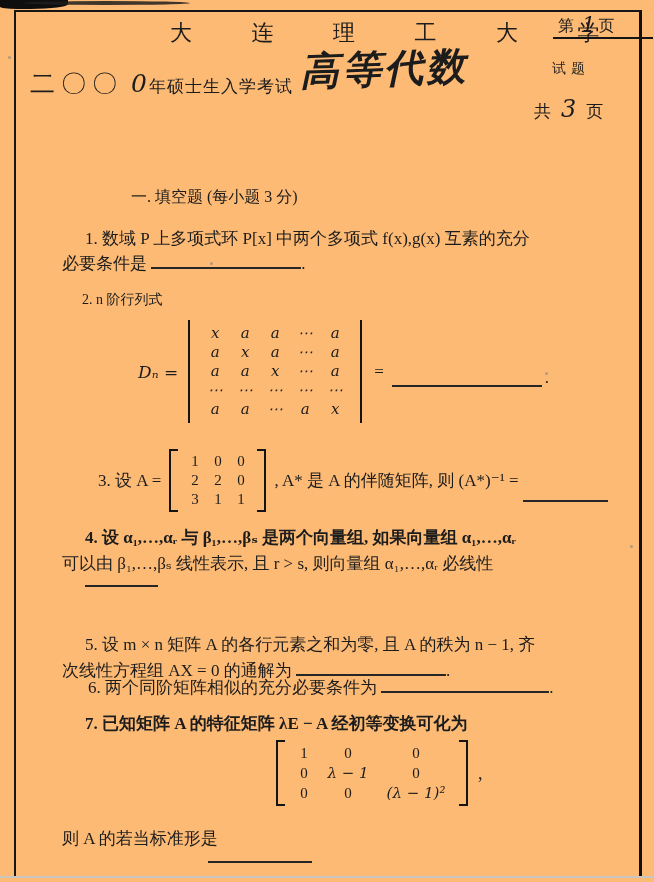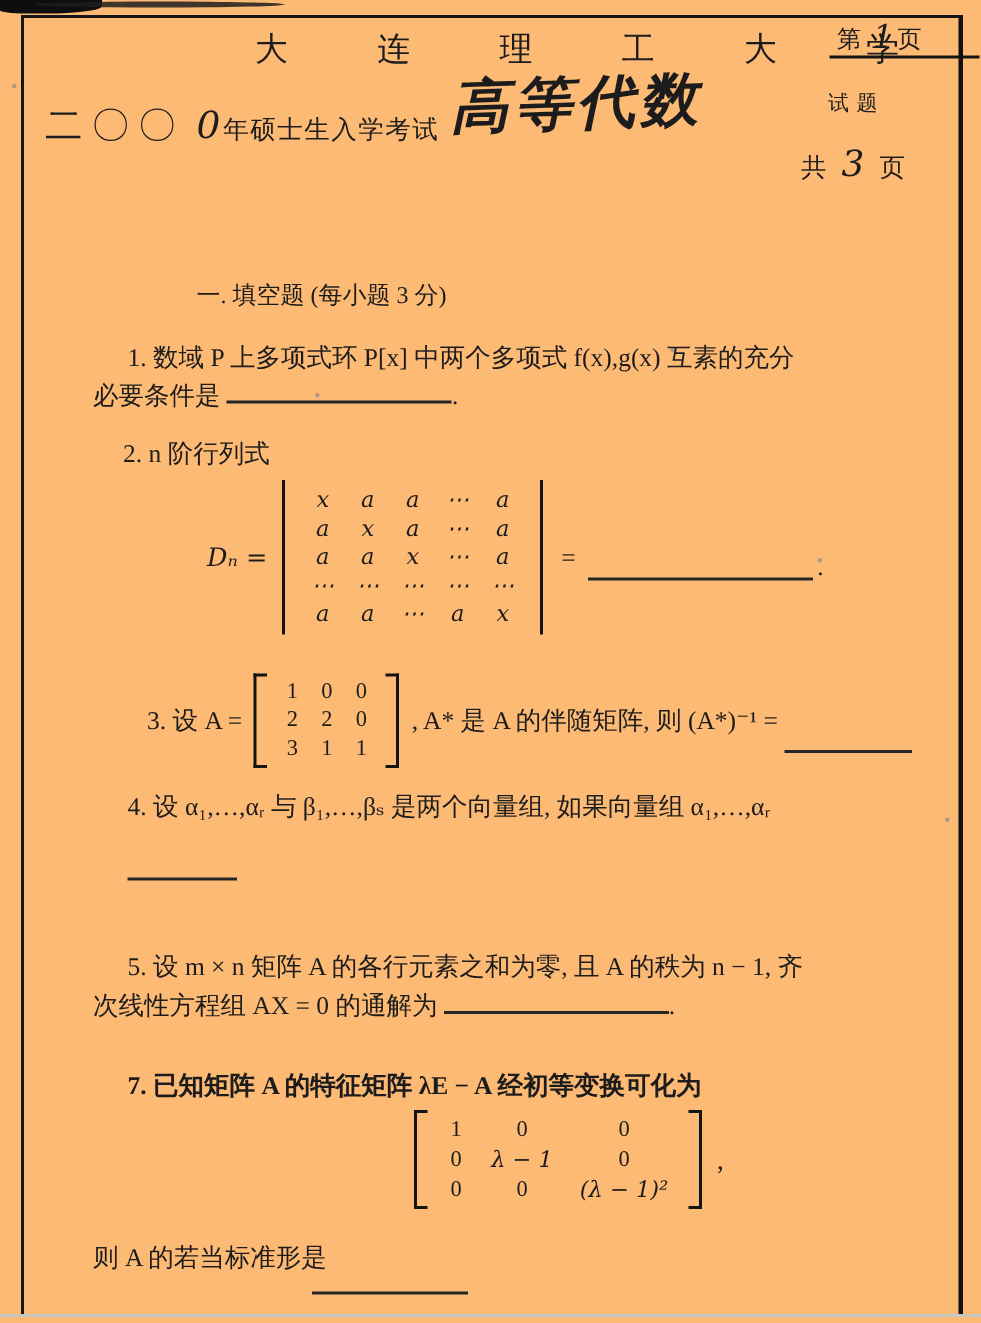--- a/index.html
+++ b/index.html
@@ -38,21 +38,21 @@
 
   
   .section-title { position:absolute; left:85px; top:187px; font-size:16px; white-space:nowrap;margin-left:46px; }
   .line { white-space:nowrap; font-size:17px; }
   .blank { display:inline-block; border-bottom:2px solid #262626; height:13px; }
 
   .q1 { position:absolute; left:62px; top:226px; line-height:25px; }
   .q1 .l1 { padding-left:23px;text-align:center; }
   .q1 .blank { width:150px; }
 
-  .q2-intro { position:absolute; left:82px; top:291px; font-size:17px; white-space:nowrap; }
+  .q2-intro { position:absolute; left:82px; top:291px; font-size:14px; white-space:nowrap; }
   .q2-det { position:absolute; left:138px; top:320px; display:flex; align-items:center; font-size:17px; }
   .det {
     border-left:2px solid #141414; border-right:2px solid #141414;
     padding:4px 10px; margin-left:10px;
     display:grid; grid-template-columns:repeat(5,30px); font-size:15px;
     text-align:center; line-height:19px;
   }
   .q2-det .eq { margin-left:12px; }
   .q2-det .blank { width:150px; margin-left:8px; margin-top:16px; }
   .q2-det .period { margin-top:12px; margin-left:3px; }
@@ -60,21 +60,21 @@
   .bmx { display:flex; align-items:stretch; margin:0 8px; }
   .bl { width:7px; border:2px solid #141414; border-right:none; }
   .br { width:7px; border:2px solid #141414; border-left:none; }
   .mgrid { display:grid; padding:3px 5px; font-size:15px; text-align:center; line-height:19px; }
   .g3 { grid-template-columns:repeat(3,23px); }
 
   .q3 { position:absolute; left:98px; top:449px; display:flex; align-items:center; font-size:17px; white-space:nowrap; }
   .q3-blank { position:absolute; left:523px; top:500px; width:85px; height:2px; background:#262626; }
 
   .q4 { position:absolute; left:62px; top:525px; line-height:26px; }
-  .q4 .l1 { padding-left:23px; }
+  .q4 .l1 { padding-left:23px;font-weight:bold; }
   .q4-blank { position:absolute; left:85px; top:585px; width:73px; height:2px; background:#262626; }
 
   .q5 { position:absolute; left:62px; top:632px; line-height:26px; }
   .q5 .l1 { padding-left:23px; }
   .q5 .blank { width:150px; }
 
   .q6 { position:absolute; left:88px; top:676px; font-size:17px; white-space:nowrap; }
   .q6 .blank { width:168px; }
 
   .q7-l1 { position:absolute; left:85px; top:712px; font-size:17px; white-space:nowrap;font-weight:bold; }
@@ -183,31 +183,36 @@
           <span>1</span>
       </div>
       <div class="br"></div>
     </div>
     <span>, A* 是 A 的伴随矩阵, 则 (A*)⁻¹ =</span>
   </div>
   <div class="q3-blank"></div>
 
   <div class="q4">
     <div class="line l1">4. 设 α₁,…,αᵣ 与 β₁,…,βₛ 是两个向量组, 如果向量组 α₁,…,αᵣ</div>
+    <div class="line l2">可以由 β₁,…,βₛ 线性表示, 且 r &gt; s, 则向量组 α₁,…,αᵣ 必线性</div>
   </div>
   <div class="q4-blank"></div>
 
   <div class="q5">
     <div class="line l1">5. 设 m × n 矩阵 A 的各行元素之和为零, 且 A 的秩为 n − 1, 齐</div>
     <div class="line l2">
       <span>次线性方程组 AX = 0 的通解为</span>
       <span class="blank"></span><span>.</span>
     </div>
   </div>
 
+  <div class="q6">
+    <span>6. 两个同阶矩阵相似的充分必要条件为</span>
+    <span class="blank"></span><span>.</span>
+  </div>
 
   <div class="q7-l1">7. 已知矩阵 A 的特征矩阵 λE − A 经初等变换可化为</div>
   <div class="q7-mx">
     <div class="bmx">
       <div class="bl"></div>
       <div class="mgrid">
         <span>1</span>
           <span>0</span>
           <span>0</span>
         <span>0</span>

